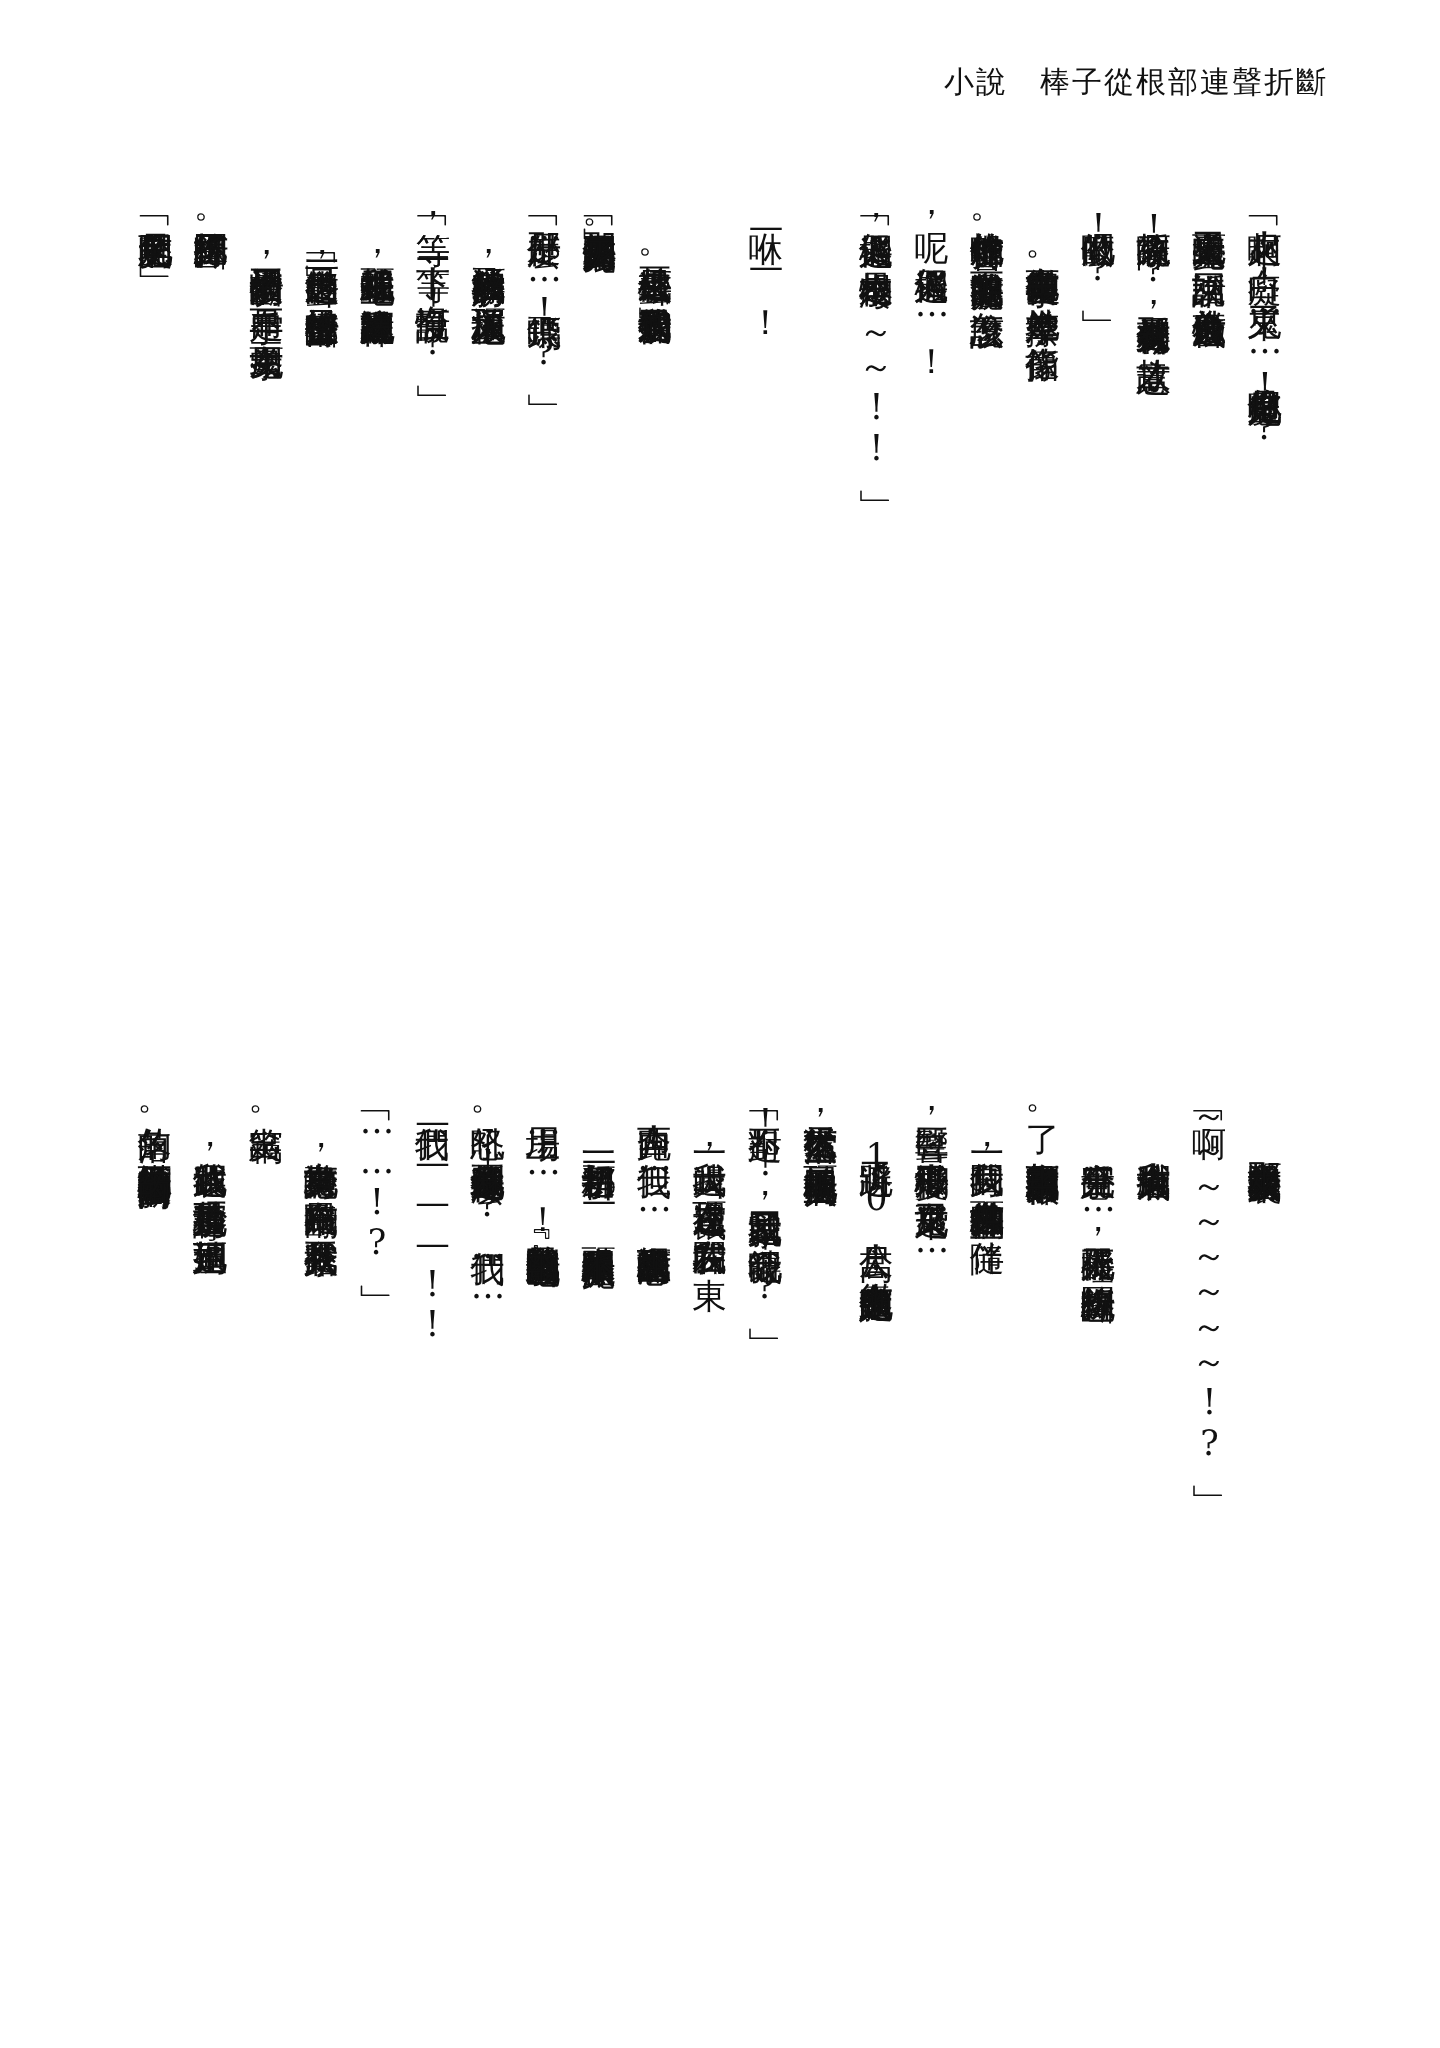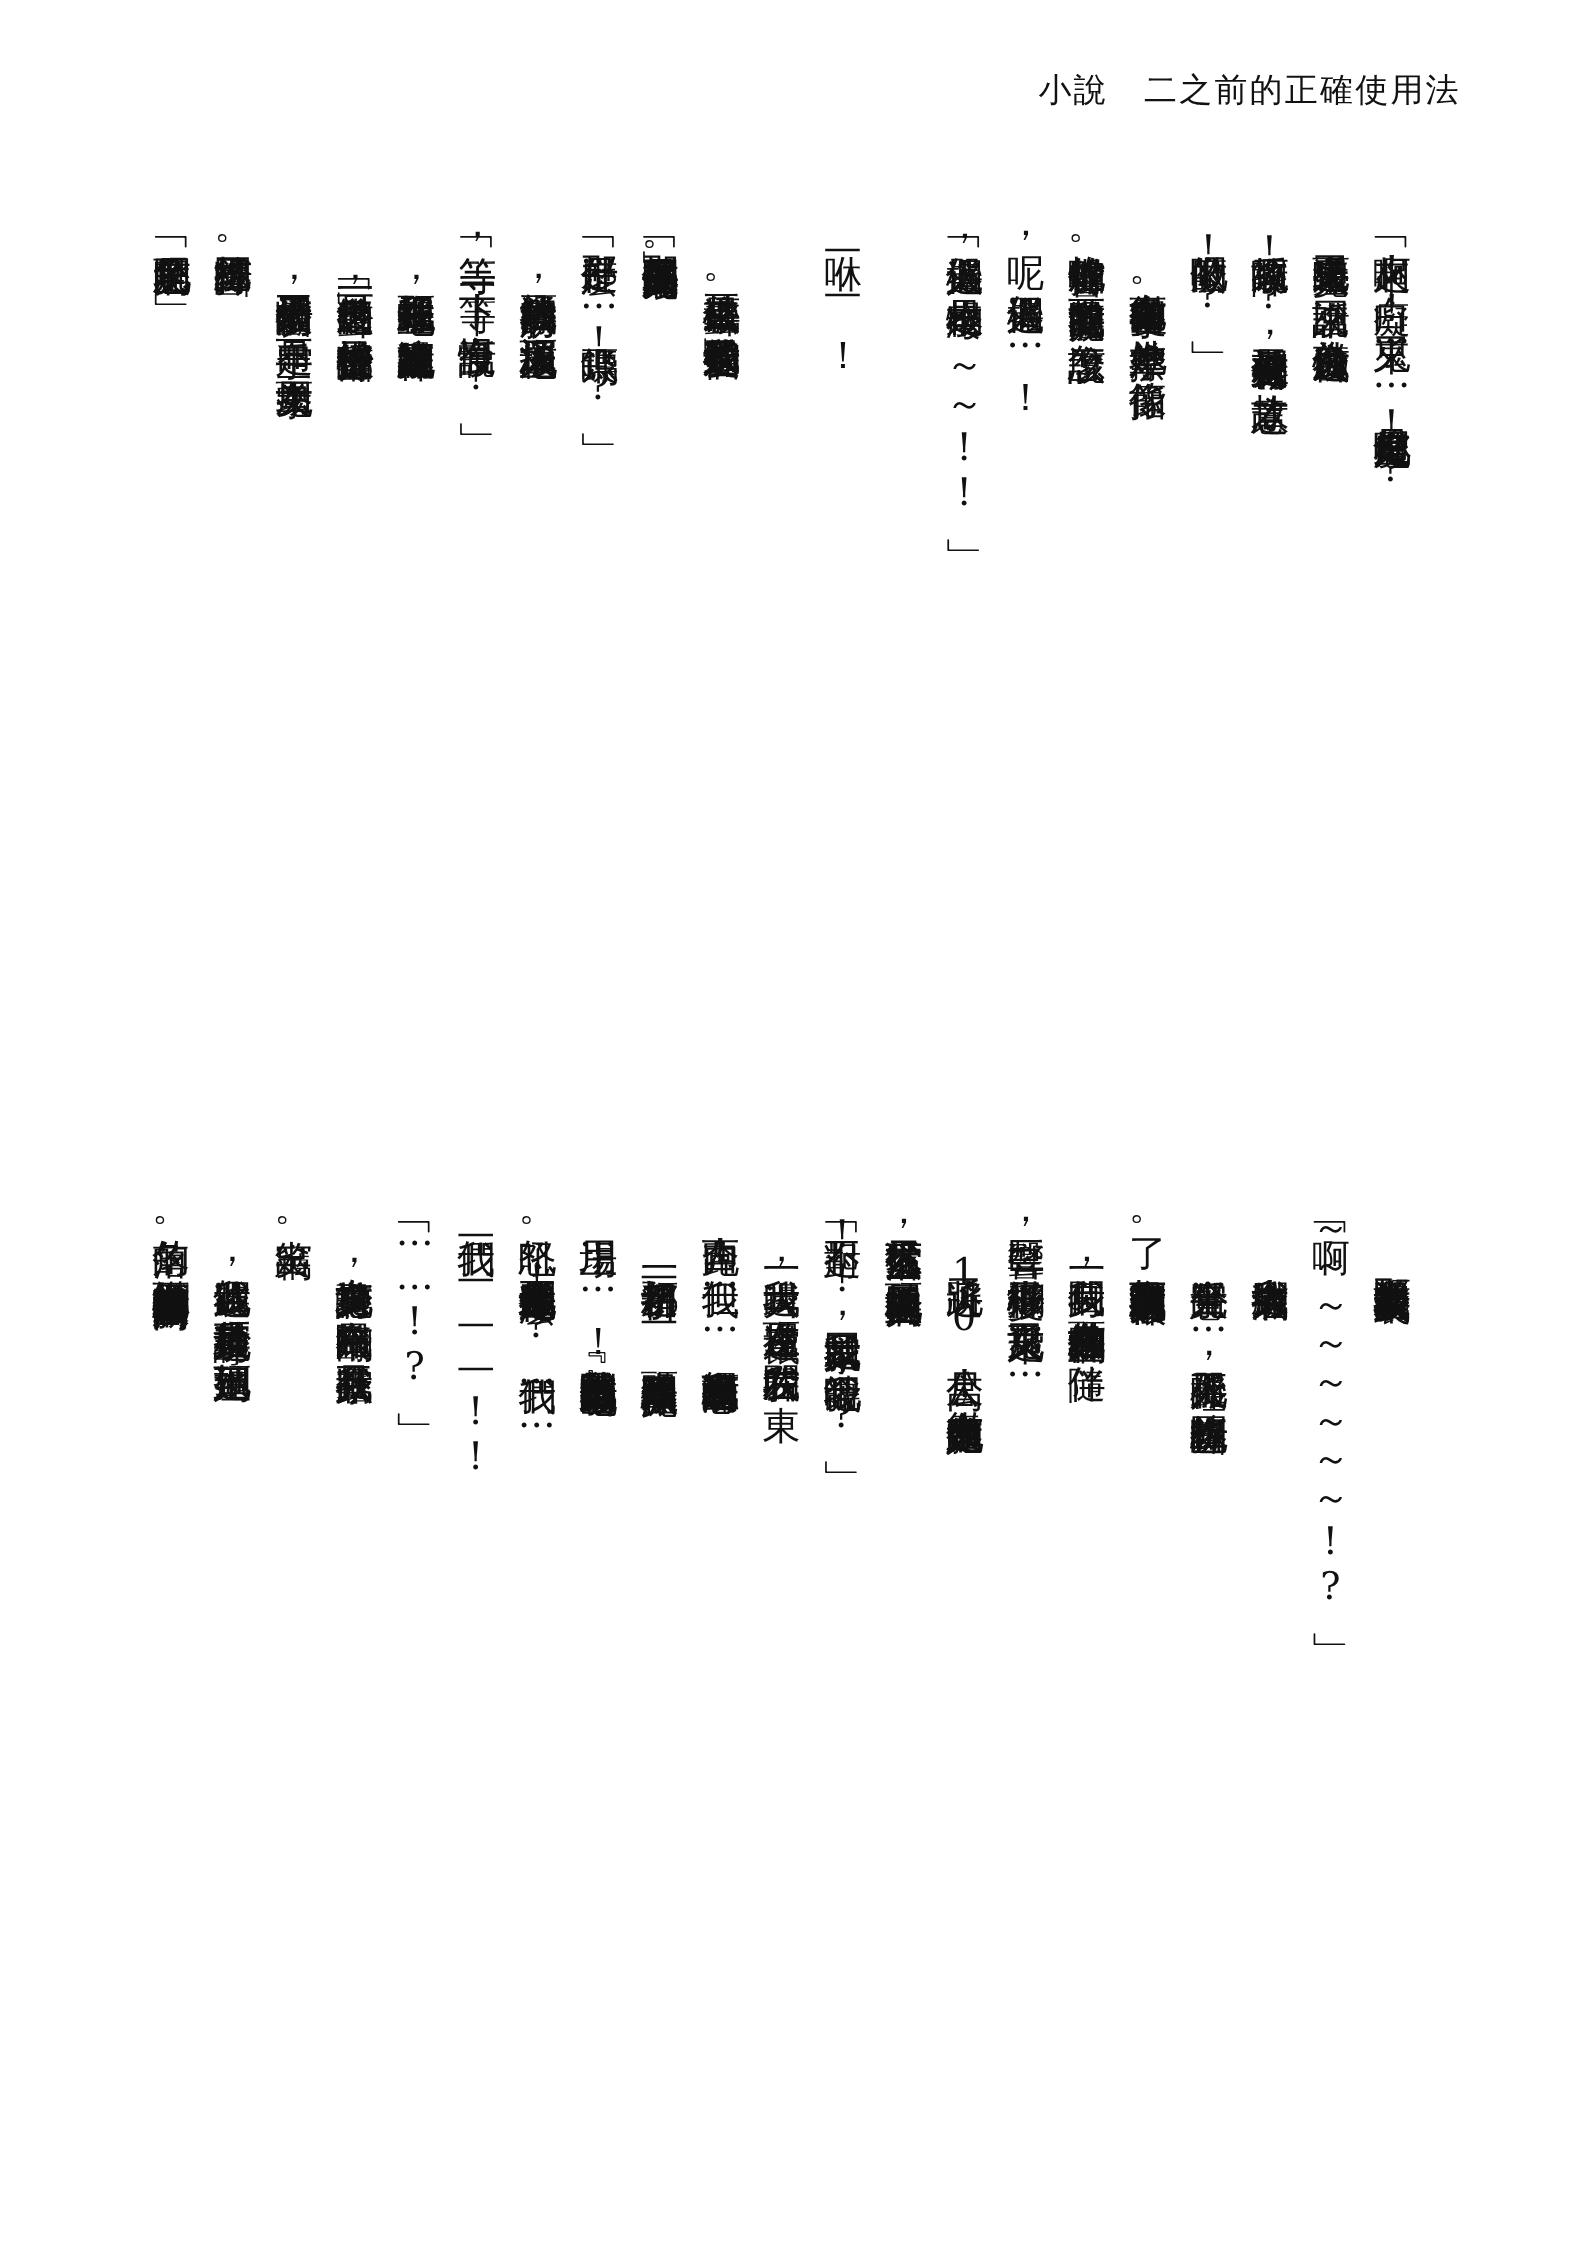--- a/index.html
+++ b/index.html
@@ -24,21 +24,21 @@
     }
     .block-top { top: 205px; right: 148px; height: 860px; width: 1130px; }
     .block-bottom { top: 1100px; right: 148px; height: 860px; width: 1130px; }
     .col { display: block; white-space: pre; margin: 0; }
     .col.indent { padding-top: 35px; }
     .col.gap-before { margin-right: 55px; }
   </style>
 </head>
 <body>
 
-<div class="running-header">小說　二之前的正確使用法</div>
+<div class="running-header">小說　棒子從根部連聲折斷</div>
 
 <div class="block block-top">
   <p class="col">「起來啊！白癡！鬼來了……你是魔鬼剋星吧!?</p>
   <p class="col">鬼來了還睡大頭覺！話說回來，為什麼磁力會造成</p>
   <p class="col">系統故障啊!?社長那傢伙是料到有今天，才故意這</p>
   <p class="col">麼做的吧!?」</p>
   <p class="col indent">女鬼從白布裡面伸出雙手。她摩拳擦掌，指節像</p>
   <p class="col">炮竹般劈啪作響。而我的雙眼泛著淚光。該怎麼說</p>
   <p class="col">呢，這個機器人……！</p>
   <p class="col">「這個機器人，根本是廢物～～～～!!」</p>

